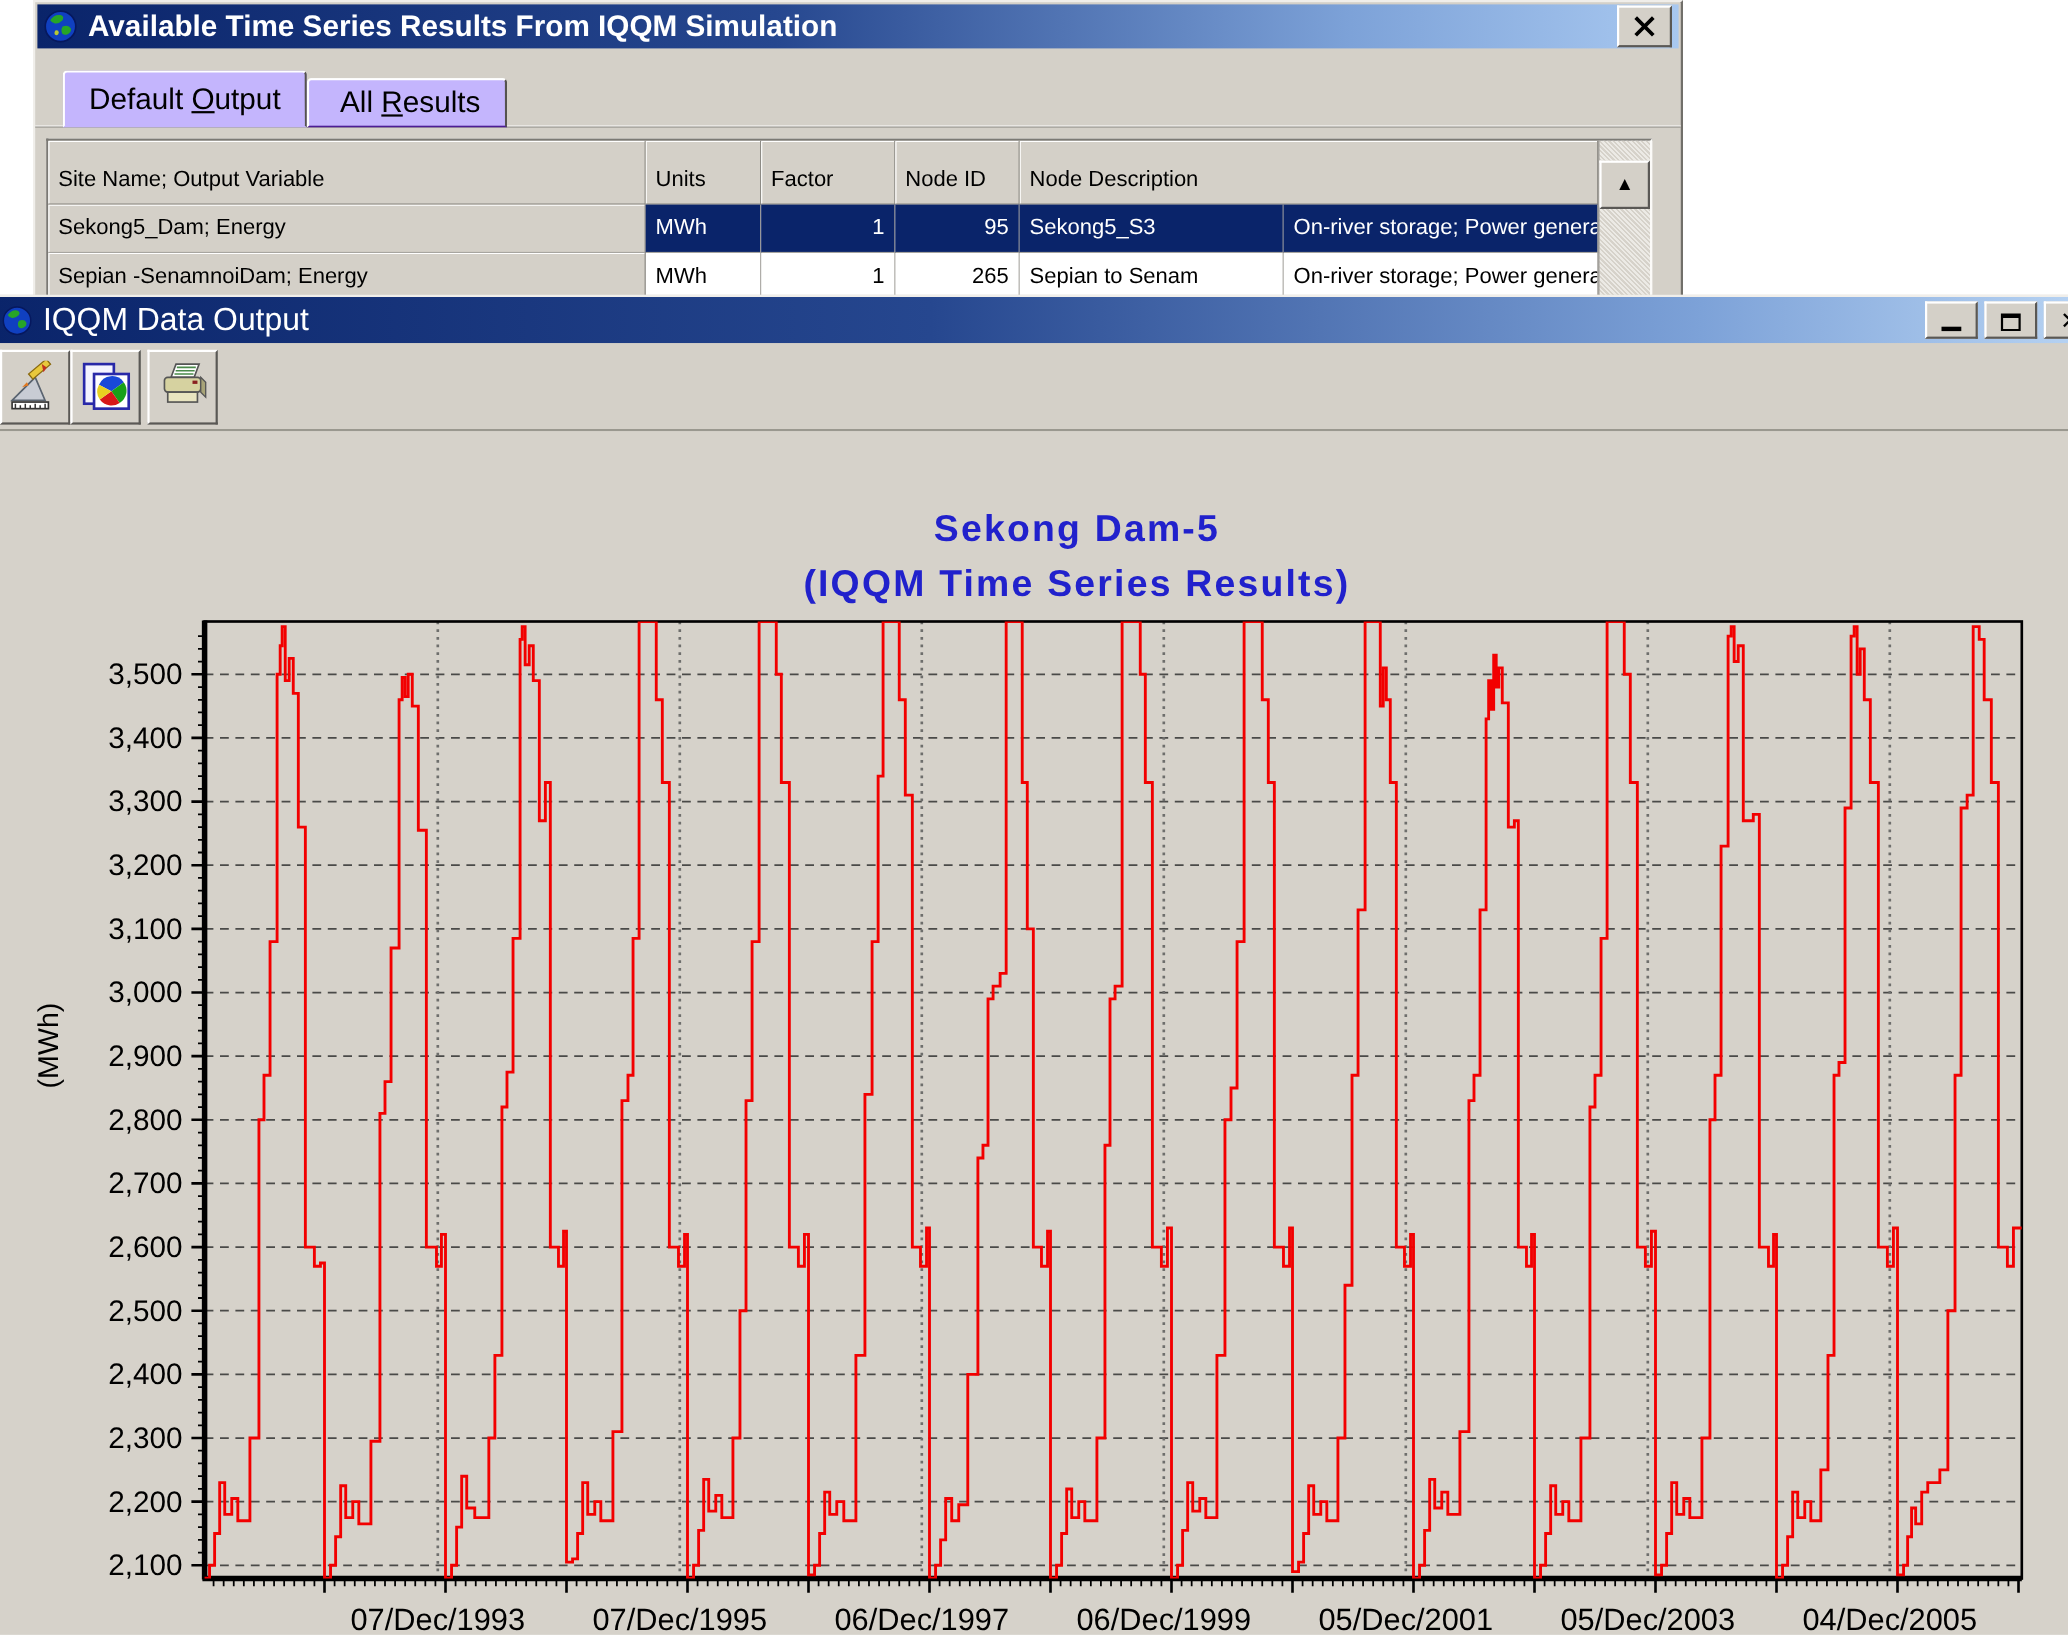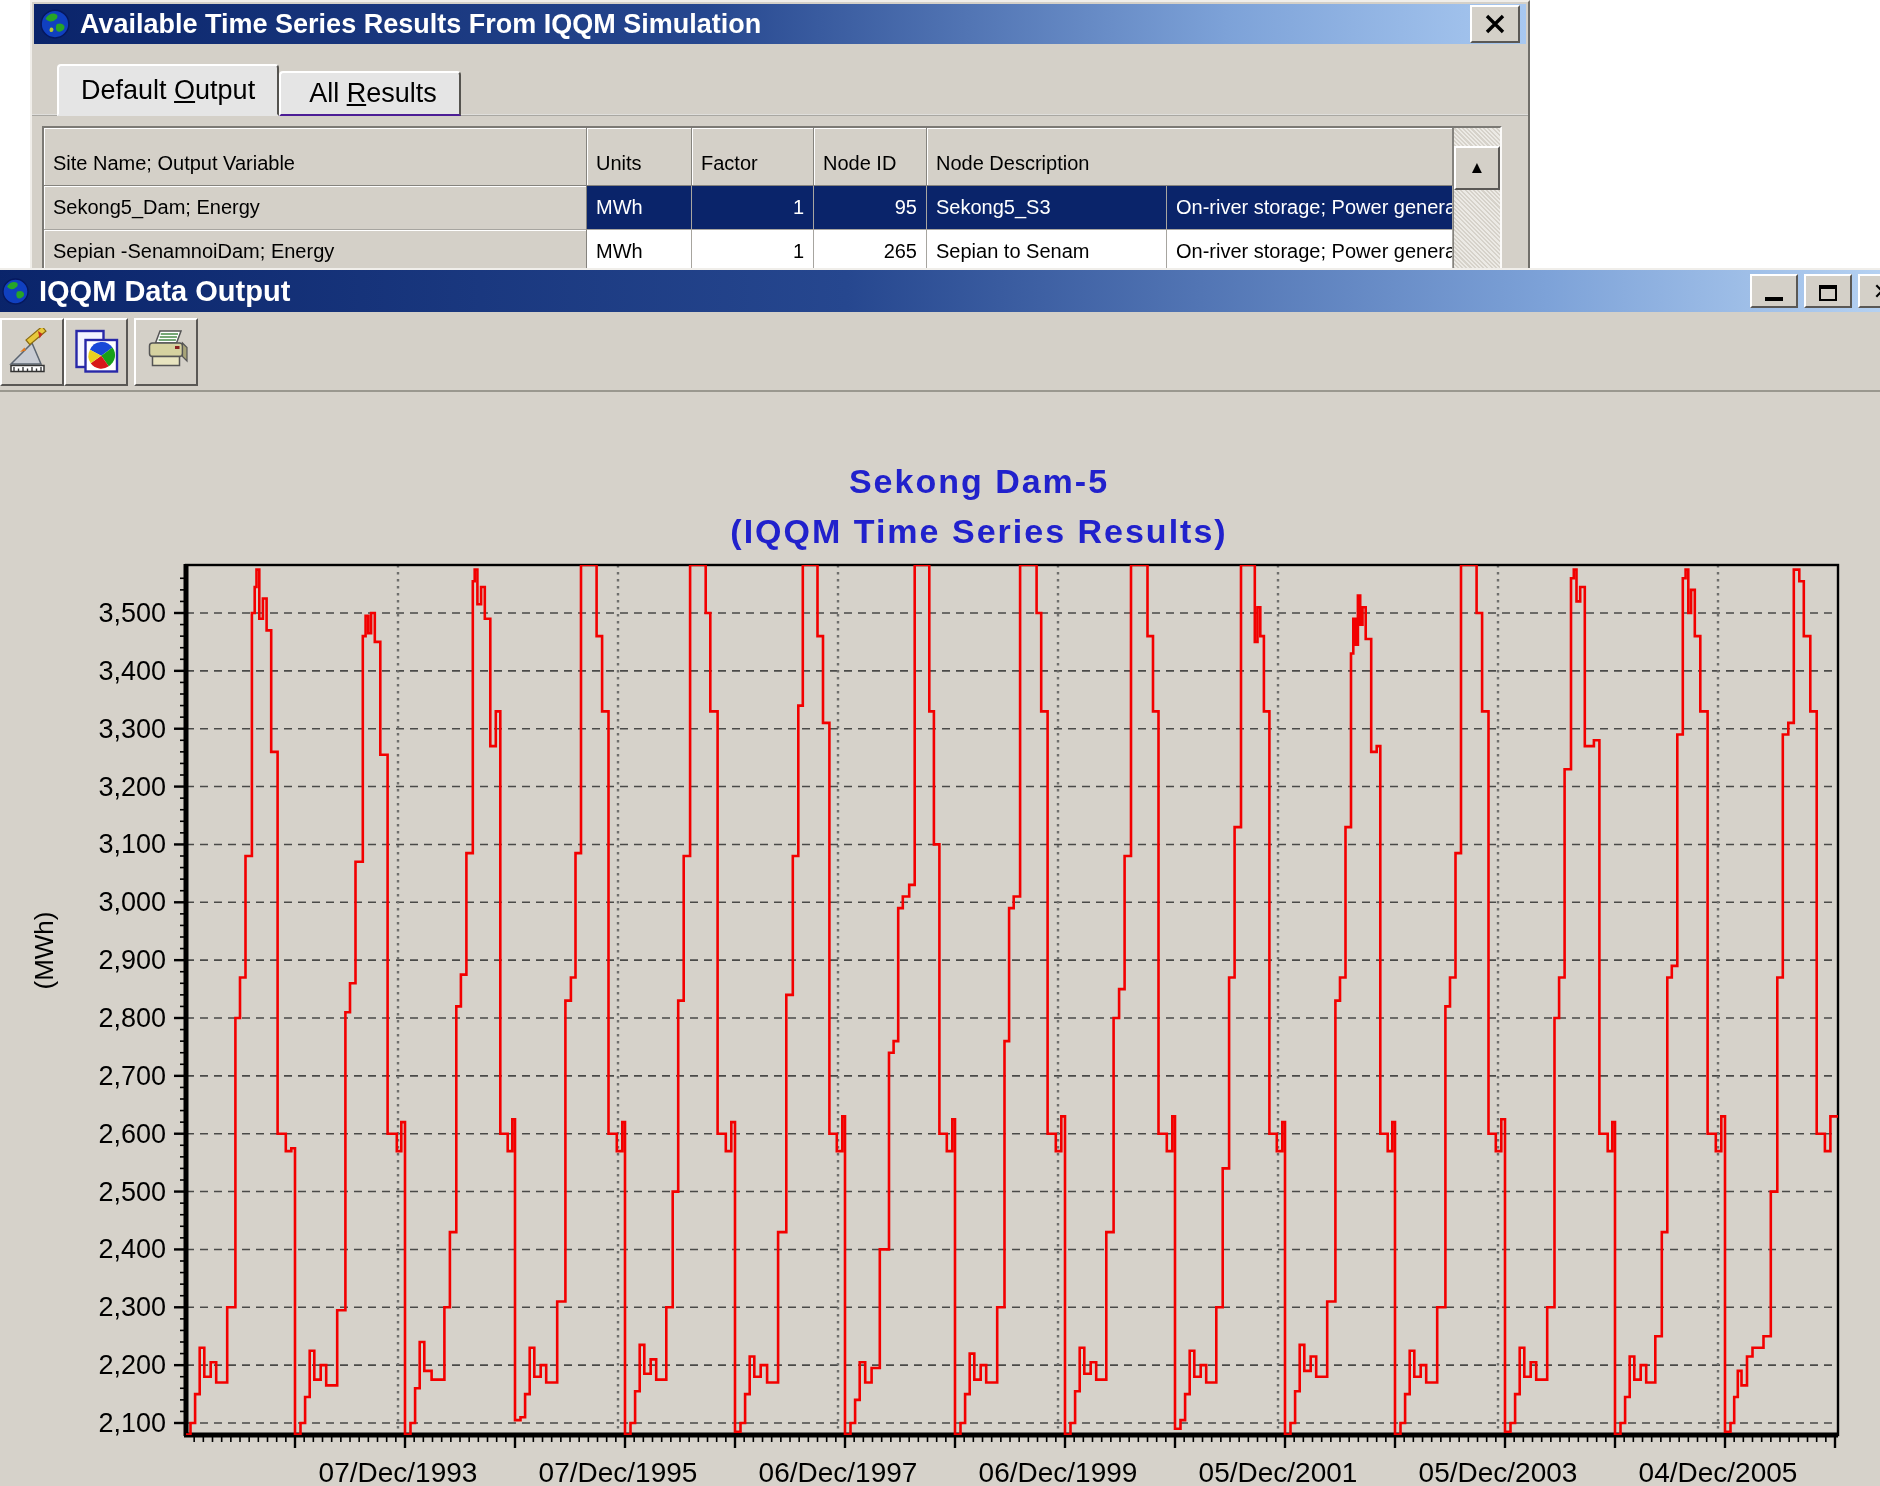--- a/index.html
+++ b/index.html
@@ -10,21 +10,21 @@
         border:2px solid;border-color:#f0eeea #716f6a #716f6a #f0eeea;box-sizing:border-box;z-index:1;}
   .tbar{height:40px;margin:2px;display:flex;align-items:center;
         background:linear-gradient(90deg,#0a246a 0%,#26478f 45%,#7da2d8 80%,#a8c8f0 100%);}
   .tbar .ticon{width:30px;height:30px;margin-left:6px;flex:0 0 auto;}
   .ttext{color:#fff;font-weight:bold;font-size:27px;margin-left:10px;white-space:nowrap;}
   .closebtn{margin-left:auto;margin-right:6px;width:46px;height:34px;background:#d4d0c8;
         border:2px solid;border-color:#fff #5a5855 #5a5855 #fff;display:flex;align-items:center;justify-content:center;}
   
   .tabrow{position:absolute;left:0;right:0;top:58px;height:56px;display:flex;align-items:flex-end;padding-left:25px;}
   .tabrow .baseline{position:absolute;left:0;right:0;bottom:0;height:2px;background:linear-gradient(#fbfaf8,#8e8c86);}
-  .tab{box-sizing:border-box;background:#e5e5e5;font-size:27px;color:#000;padding:0 22px;z-index:2;
+  .tab{box-sizing:border-box;background:#c4b5fd;font-size:27px;color:#000;padding:0 22px;z-index:2;
        border:2px solid;border-color:#fff #55534f transparent #fff;border-radius:4px 4px 0 0;white-space:nowrap;}
   .tab.active{height:52px;line-height:48px;}
   .tab.inactive{height:45px;line-height:41px;border-bottom:2px solid #4c1d95;margin-bottom:0px;padding-left:28px;}
   .tab .key{text-decoration:underline;}
   
   .tbl{position:absolute;left:10px;top:124px;right:26px;height:196px;box-sizing:border-box;
        border:2px solid;border-color:#7b7974 #fbfaf8 #fbfaf8 #7b7974;background:#fff;display:flex;}
   .cols{flex:1;display:flex;flex-direction:column;min-width:0;}
   .trow{display:flex;height:44px;flex:0 0 auto;}
   .trow.head{height:58px;}
@@ -44,21 +44,21 @@
   .sbar{width:46px;flex:0 0 auto;border-left:1px solid #85837e;background-color:#eceae5;
         background-image:repeating-linear-gradient(45deg,#d6d2ca 0 1.5px,rgba(0,0,0,0) 1.5px 3px);}
   .sbtn{margin-top:18px;height:40px;background:#d4d0c8;border:2px solid;border-color:#fff #5a5855 #5a5855 #fff;
         display:flex;align-items:center;justify-content:center;font-size:17px;color:#000;}
   
   .win2{position:absolute;left:-8px;top:268px;width:1898px;height:1230px;background:#d4d0c8;
         border:2px solid;border-color:#f0eeea #716f6a #716f6a #f0eeea;box-sizing:border-box;z-index:2;}
   .tbar2{height:42px;display:flex;align-items:center;
         background:linear-gradient(90deg,#0a246a 0%,#26478f 45%,#7da2d8 82%,#b6d2f2 100%);}
   .tbar2 .ticon{width:27px;height:27px;margin-left:8px;flex:0 0 auto;}
-  .ttext2{color:#fff;font-weight:bold;font-size:29px;margin-left:10px;white-space:nowrap;}
+  .ttext2{color:#fff;font-weight:normal;font-size:29px;margin-left:10px;white-space:nowrap;}
   .winbtns{margin-left:auto;display:flex;gap:6px;margin-right:-18px;}
   .wbtn{width:48px;height:34px;background:#d4d0c8;border:2px solid;border-color:#fff #5a5855 #5a5855 #fff;
         display:flex;align-items:flex-end;justify-content:center;box-sizing:border-box;}
   .glyph-min{width:18px;height:4px;background:#000;margin-bottom:5px;}
   .glyph-max{width:18px;height:16px;border:2px solid #000;border-top-width:4px;margin-bottom:5px;box-sizing:border-box;}
   .glyph-x{font-weight:bold;font-size:22px;line-height:28px;margin:0 auto;}
   .toolbar{position:relative;height:78px;background:#d4d0c8;border-bottom:2px solid #9a988f;}
   .tbtn{position:absolute;top:6px;width:60px;height:64px;background:#d4d0c8;border:2px solid;
         border-color:#fff #5a5855 #5a5855 #fff;display:flex;align-items:center;justify-content:center;}
   .canvas{position:absolute;left:0;top:122px;right:0;bottom:0;background:#d6d2ca;}

